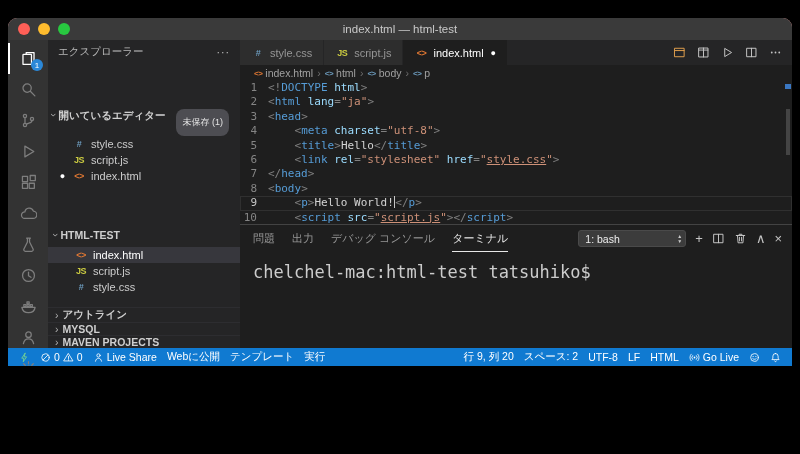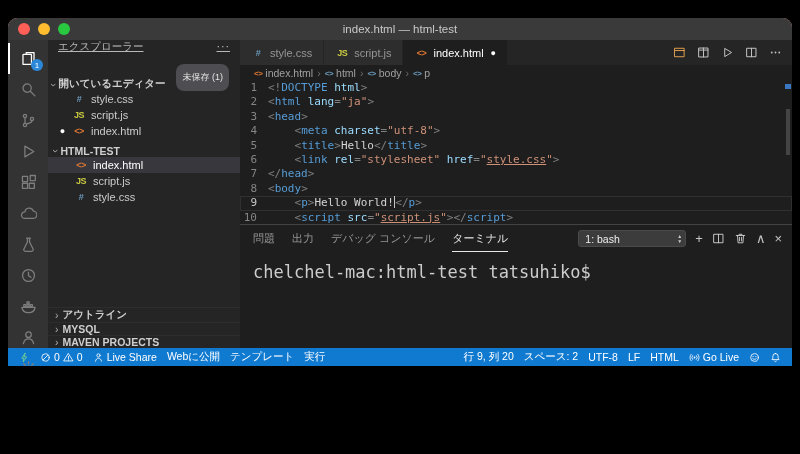--- a/index.html
+++ b/index.html
@@ -29,24 +29,24 @@
                 font-size:8px; min-width:12px; height:12px; border-radius:7px;
                 display:flex; align-items:center; justify-content:center; }
   .rail-bottom { margin-top:auto; padding-bottom:5px; }
 
   .icon svg { fill:none; stroke:currentColor; stroke-width:1.2; stroke-linecap:round; stroke-linejoin:round; display:block; }
   .icon svg .f { fill:currentColor; stroke:none; }
 
   
   .sidebar { flex:0 0 192px; background:#252526; color:#cccccc; font-size:11px;
              display:flex; flex-direction:column; min-height:0; }
-  .sidebar-header { flex:0 0 24px; display:flex; align-items:flex-start; padding:0 10px; color:#b8b8b8; font-size:10.5px;text-decoration:underline; }
+  .sidebar-header { flex:0 0 24px; display:flex; align-items:center; padding:0 10px; color:#b8b8b8; font-size:10.5px; }
   .sidebar-header .more { margin-left:auto; color:#c5c5c5; letter-spacing:1px; }
-  .section-header { flex:0 0 18px; display:flex; align-items:flex-end; gap:3px;
-                    font-weight:bold; font-size:10.5px; padding:0 4px; color:#cfcfcf; }
+  .section-header { flex:0 0 18px; display:flex; align-items:flex-start; gap:3px;
+                    font-weight:bold; font-size:10.5px; padding:0 4px; color:#cfcfcf;margin-top:45px; }
   .section-header.ws { padding-left:6px; }
   .chev { display:inline-block; color:#b0b0b0; font-weight:normal; }
   .chev.down { transform:rotate(90deg); }
   .unsaved-badge { background:#4d4d52; color:#e4e4e4; font-weight:normal; font-size:9px;
                    border-radius:8px; padding:7px 6px; margin-left:8px; }
   .file-row { height:16px; display:flex; align-items:center; gap:5px; }
   .file-row.oe { padding-left:10px; }
   .file-row.ws { padding-left:26px; }
   .file-row.selected { background:#37373d; color:#ffffff; }
   .mod-slot { width:9px; font-size:9px; color:#ffffff; text-align:center; }

